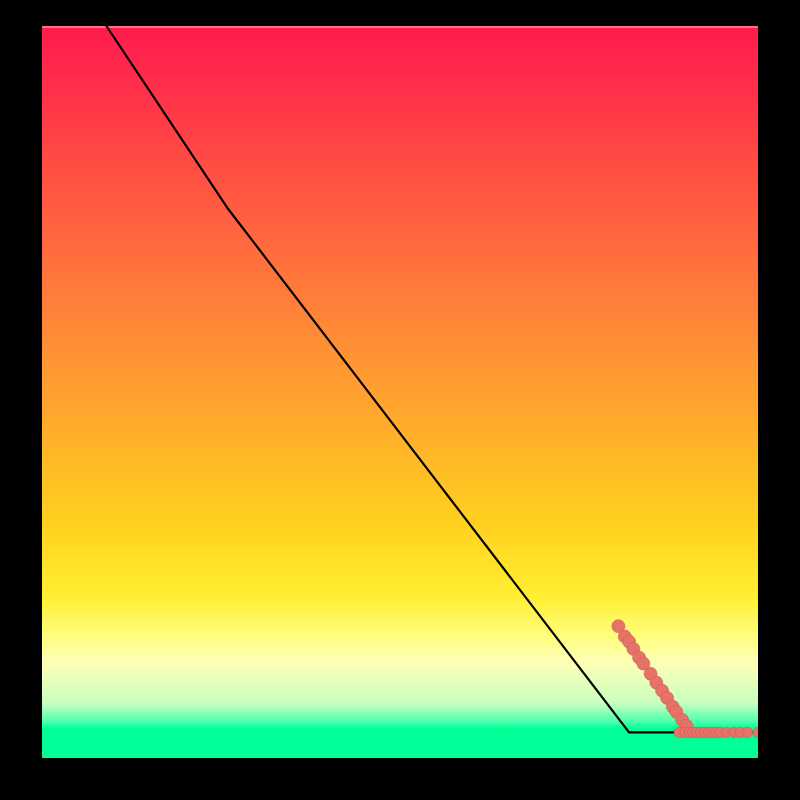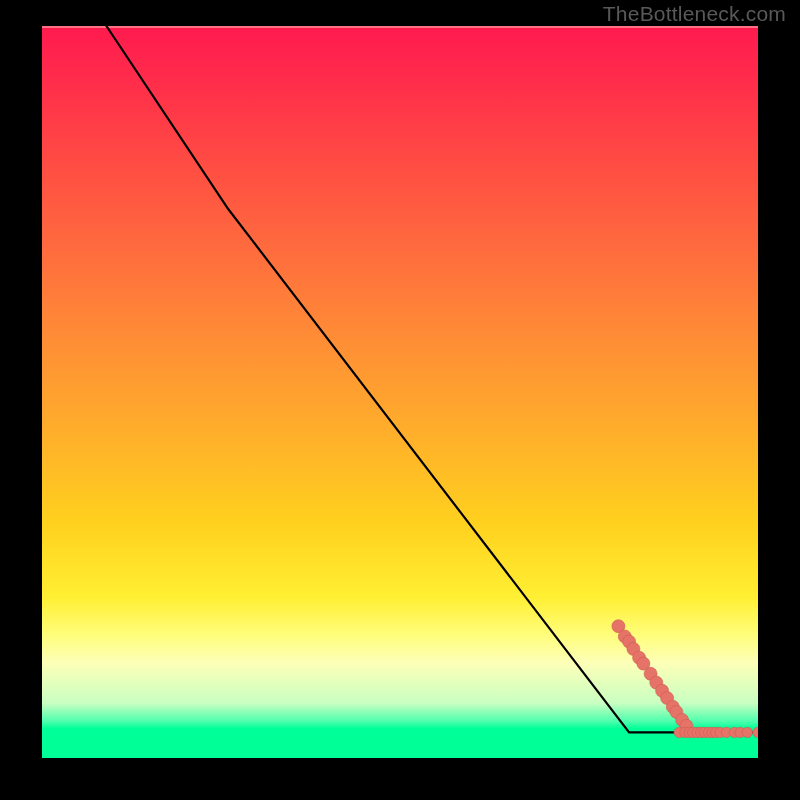--- a/index.html
+++ b/index.html
@@ -69,21 +69,20 @@
     inset: 0;
     width: 716px;
     height: 732px;
     overflow: visible;
   }
 </style>
 </head>
 <body>
 
 <div class="frame">
-  <div class="watermark">TheBottleneck.com</div>
 
   <div class="plot">
     <div class="grad"></div>
     <div class="topedge"></div>
     <svg class="curve" viewBox="0 0 716 732">
       <g id="curve-path">
           <path d="M64.4,0.0 L186.2,183.0 L587.1,706.4 L716.0,706.4" fill="none" stroke="#000000" stroke-width="2.2" stroke-linecap="round"></path>
         </g>
       <g id="markers">
           <circle cx="576.4" cy="600.2" r="6.5" fill="#e57368" stroke="#cf5a50" stroke-width="0.6"></circle>

